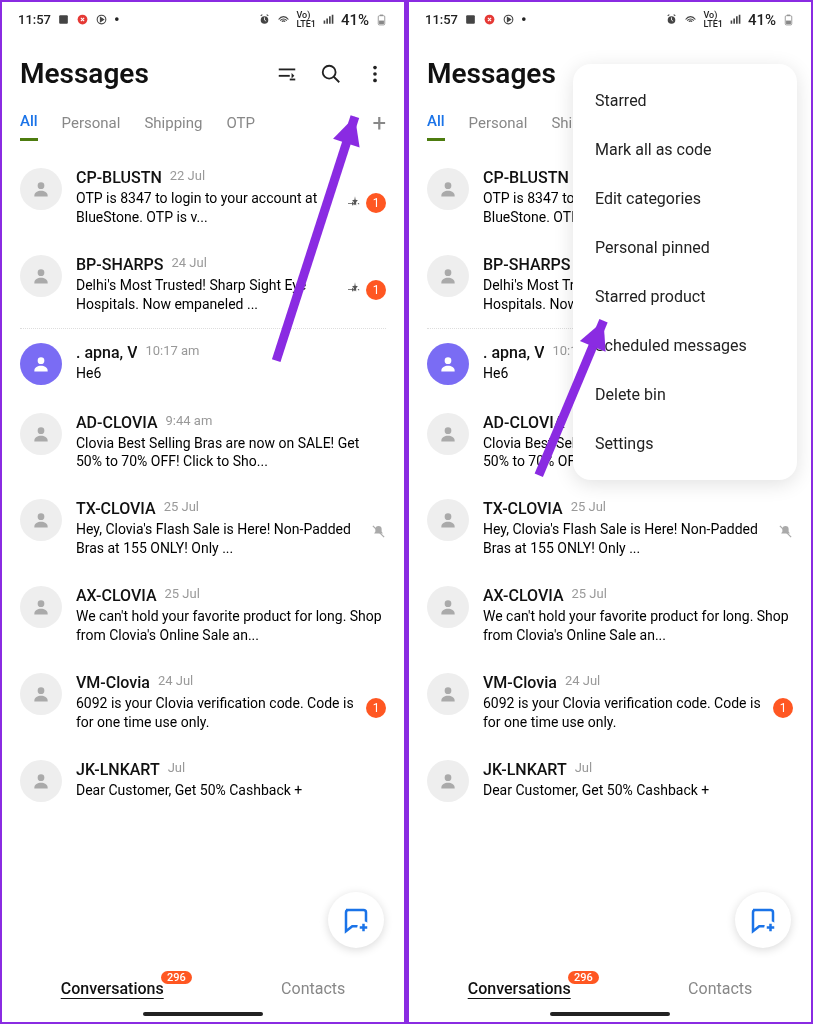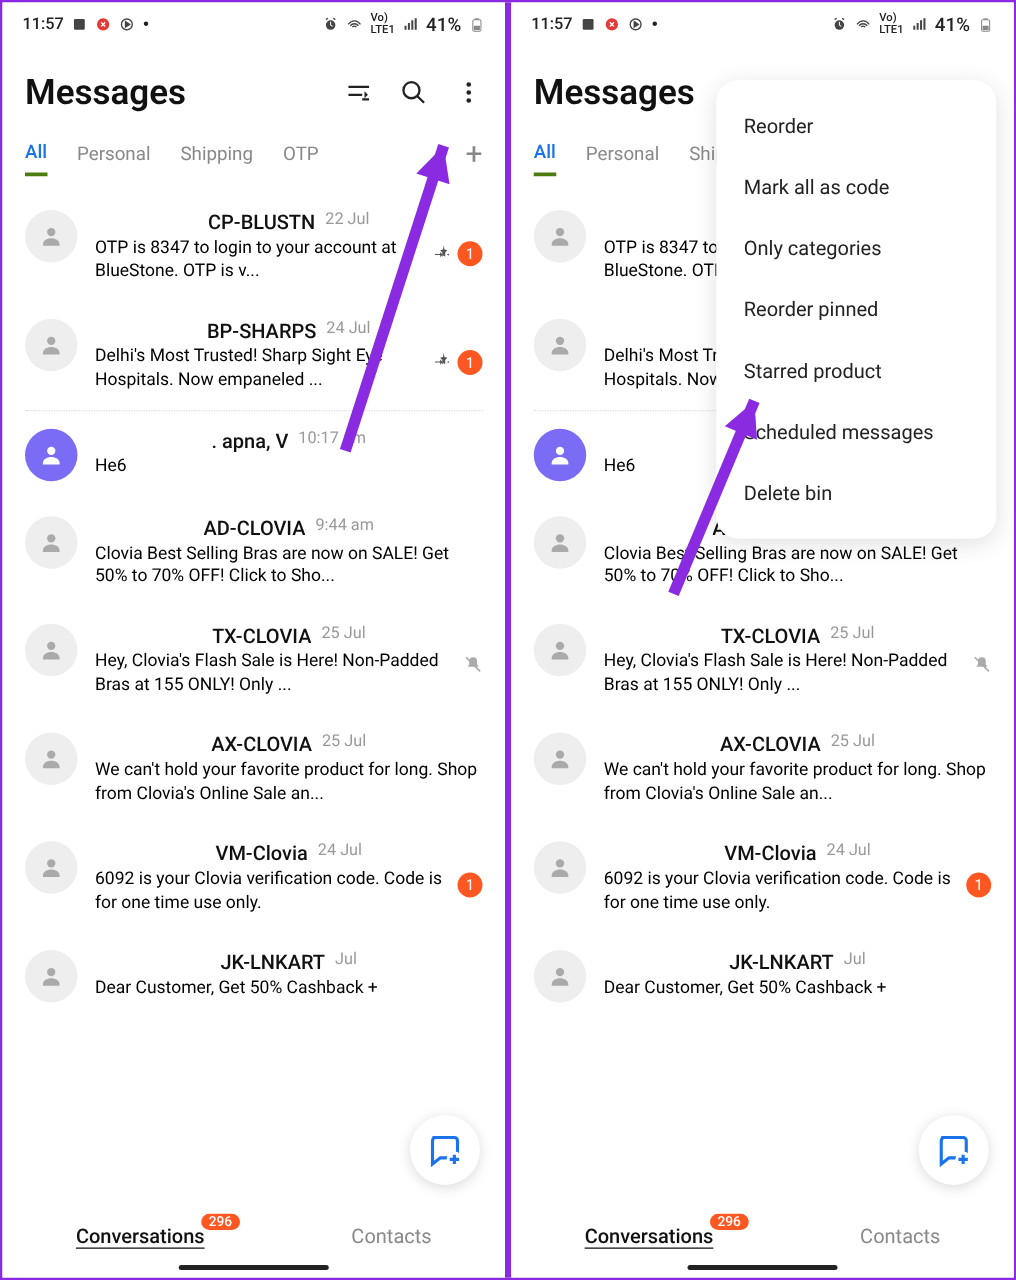--- a/index.html
+++ b/index.html
@@ -19,21 +19,21 @@
   .tab{font-size:15px;color:#888;padding:8px 0;cursor:pointer}
   .tab.on{color:#1a73e8;border-bottom:3px solid #4d7c0f;font-weight:500}
   .plus{font-size:24px;color:#888;margin-left:auto;cursor:pointer}
   .list{flex:1;overflow:hidden}
   .conv{display:flex;padding:14px 18px;gap:14px;cursor:pointer}
   .av{width:42px;height:42px;border-radius:50%;background:#eee;display:flex;align-items:center;justify-content:center;flex-shrink:0}
   .av.p{background:#7a6cf4}
   .avSvg{width:20px;height:20px;color:#aaa}
   .av.p .avSvg{color:#fff}
   .cbody{flex:1;min-width:0}
-  .crow{display:flex;justify-content:center;gap:8px}
+  .crow{display:flex;justify-content:flex-start;gap:8px}
   .cname{font-size:16px;font-weight:500;color:#111;white-space:nowrap;overflow:hidden;text-overflow:ellipsis}
   .cdate{font-size:13px;color:#999;white-space:nowrap}
   .cprev{font-size:14px;color:#000000;line-height:1.35;max-height:38px;overflow:hidden;margin-top:2px}
   .cmeta{display:flex;align-items:center;gap:4px;margin-top:6px;justify-content:flex-end}
   .pin{width:14px;height:14px;color:#555}
   .badge{width:20px;height:20px;border-radius:50%;background:#ff5722;color:#fff;font-size:12px;display:flex;align-items:center;justify-content:center}
   .mute{width:15px;height:15px;color:#aaa}
   .dotsep{border-top:1px dotted #ddd;margin:0 18px}
   .btm{display:flex;justify-content:space-around;align-items:center;padding:16px 0 10px;border-top:1px solid transparent}
   .btab{font-size:16px;color:#888;position:relative;cursor:pointer}
@@ -523,26 +523,27 @@
           <circle cx="18" cy="18" r="5" fill="#fff" stroke="none"></circle>
           <path d="M18 15v6M15 18h6" stroke="currentColor" stroke-width="2"></path>
         </svg>
   </div>
       <div class="btm">
     <div class="btab on">Conversations<span class="bbadge">296</span></div>
     <div class="btab">Contacts</div>
   </div>
       <div class="hbar"></div>
       <div class="menu">
-    <div class="mitem">Reorder</div>
+    <div class="mitem">Starred</div>
         <div class="mitem">Mark all as code</div>
-        <div class="mitem">Only categories</div>
-        <div class="mitem">Reorder pinned</div>
+        <div class="mitem">Edit categories</div>
+        <div class="mitem">Personal pinned</div>
         <div class="mitem">Starred product</div>
         <div class="mitem">Scheduled messages</div>
         <div class="mitem">Delete bin</div>
+        <div class="mitem">Settings</div>
   </div>
       <svg class="arrow" style="left:0;top:0;width:100%;height:100%;position:absolute" viewBox="0 0 403 1024">
     <line x1="130" y1="475" x2="195" y2="320" stroke="#8a2be2" stroke-width="9"></line>
     <polygon points="195,320 167,306 167,334" fill="#8a2be2" transform="rotate(-67.24902365721236 195 320)"></polygon>
   </svg>
     </div>
 </div>
 
 </body></html>

